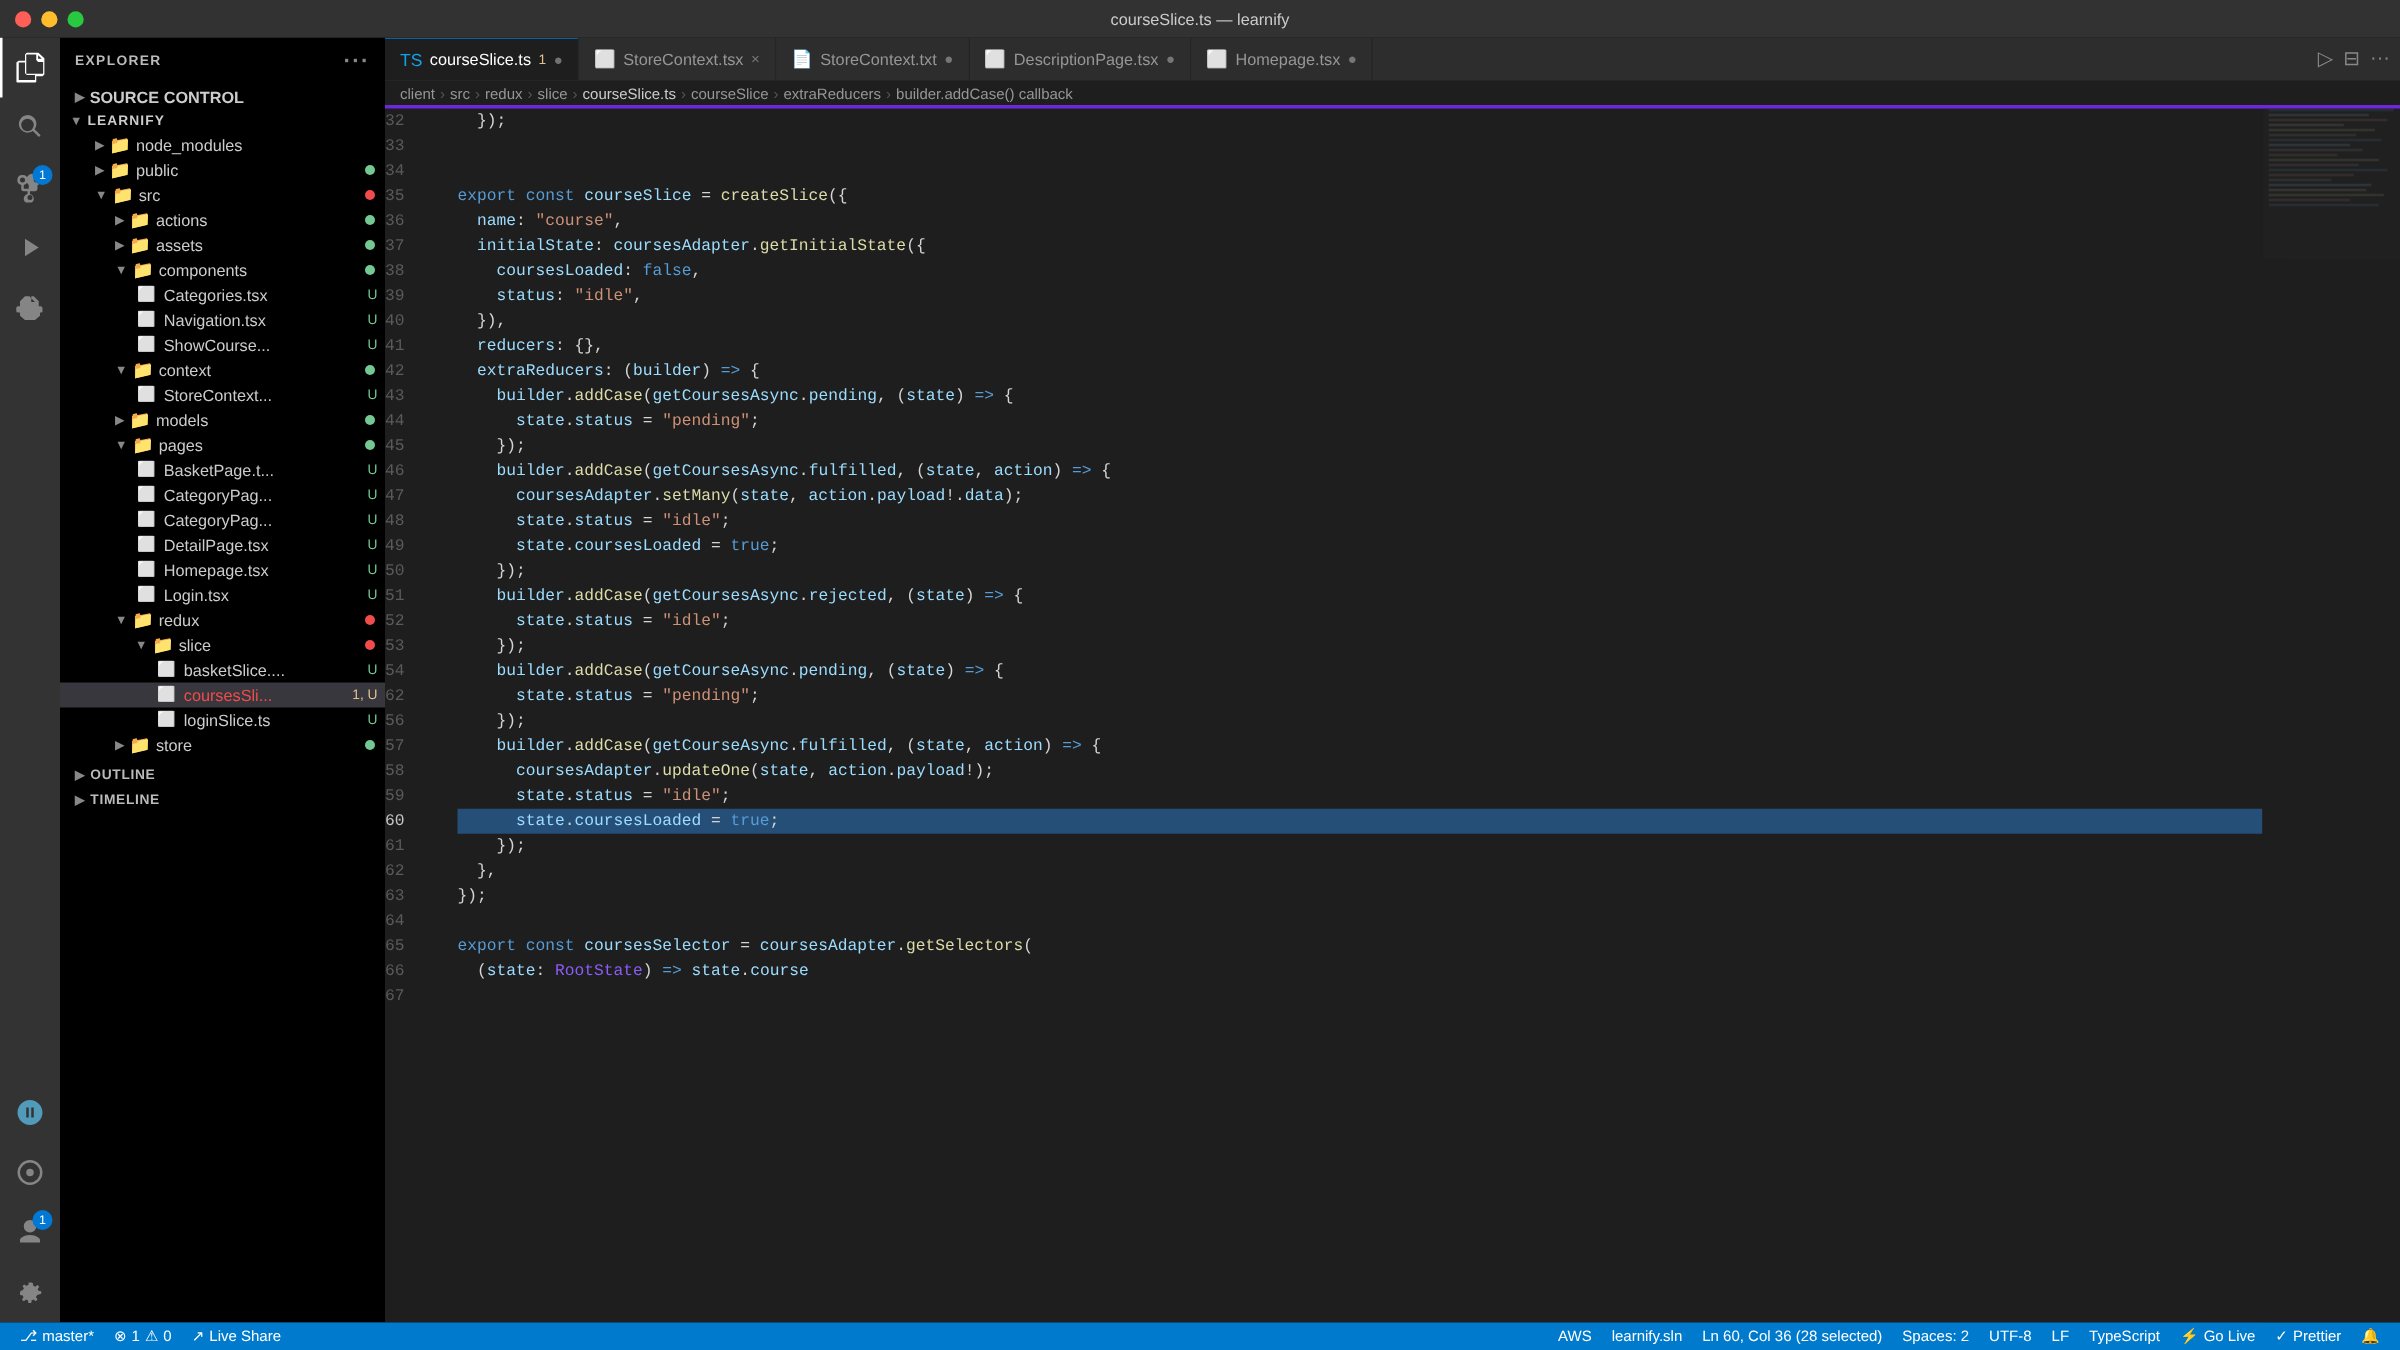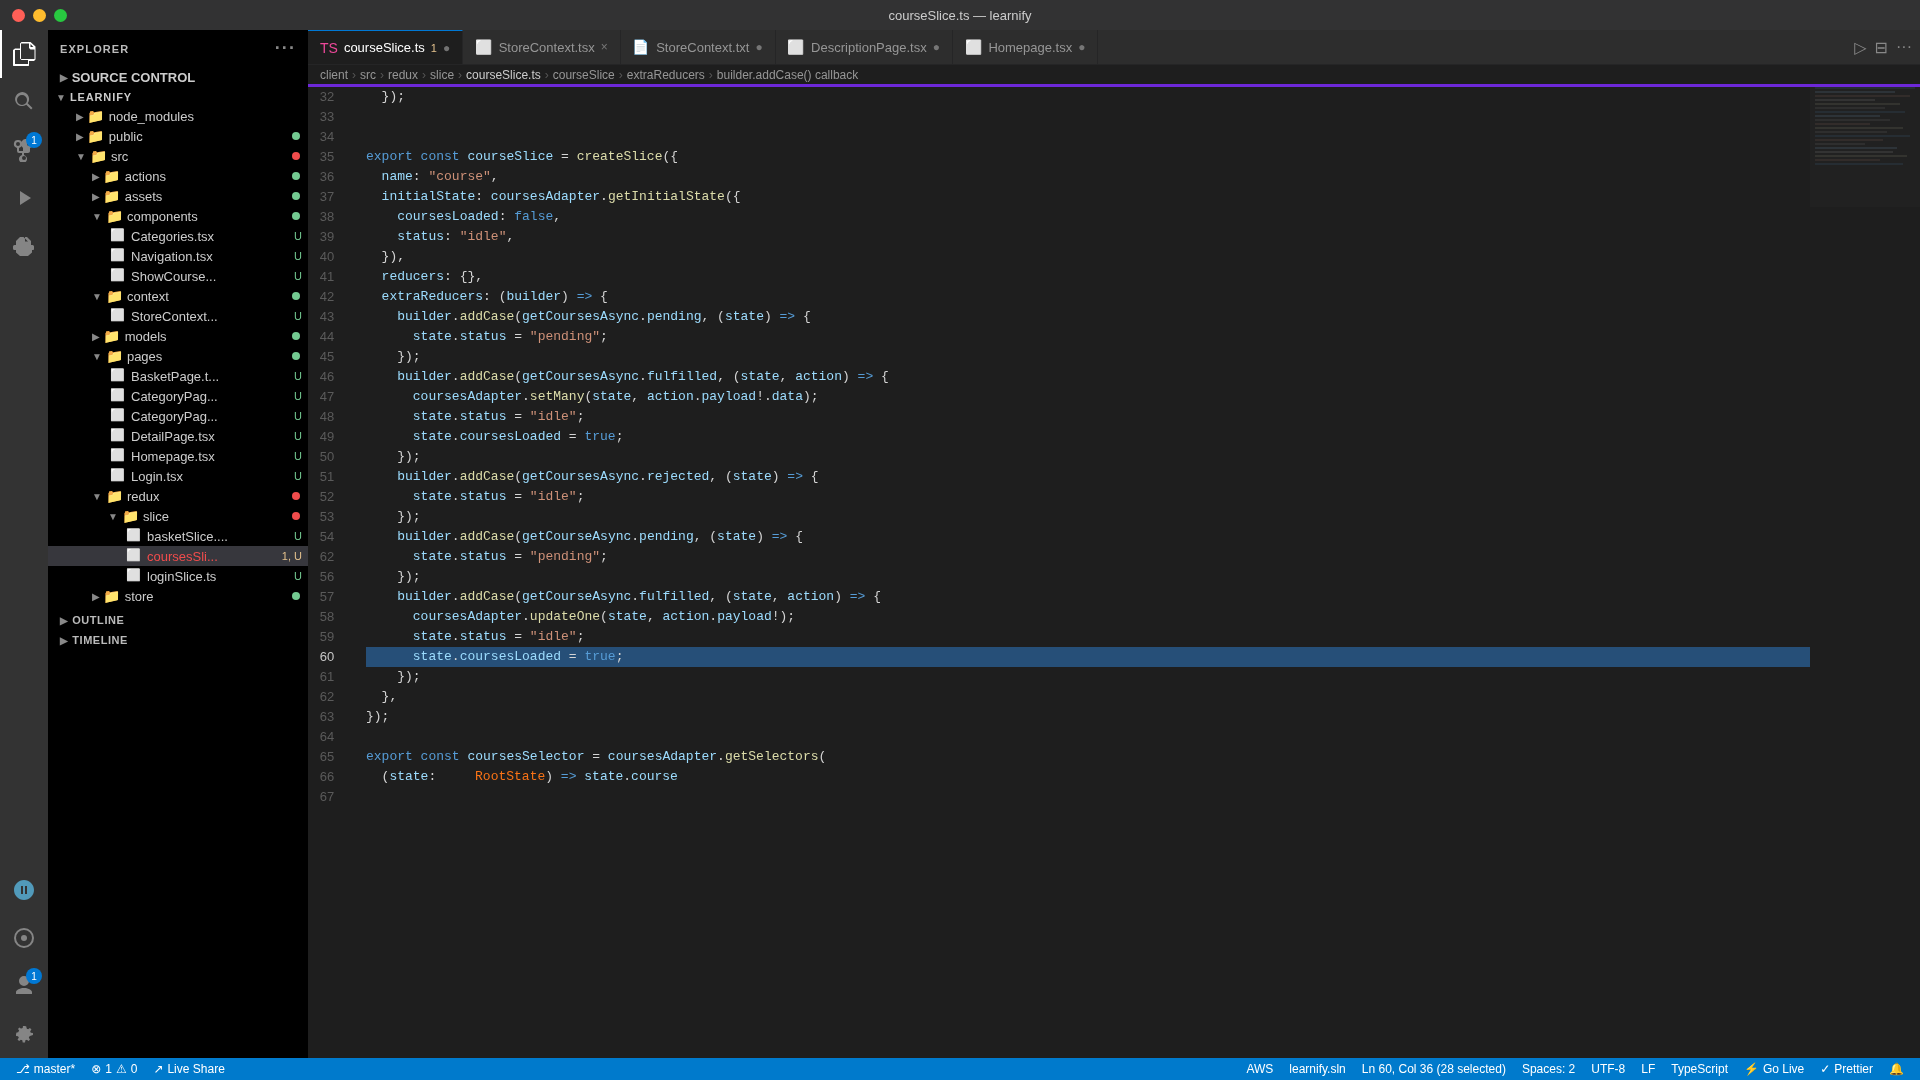--- a/index.html
+++ b/index.html
@@ -231,23 +231,23 @@
     .code-container {
       flex: 1;
       display: flex;
       overflow: hidden;
       background: #1e1e1e;
     }
     .line-numbers {
       width: 50px;
       background: #1e1e1e;
       padding-top: 0;
-      text-align: center;
+      text-align: left;
       padding-right: 12px;
-      font-family: Liberation Sans, sans-serif;
+      font-family: Liberation Mono, monospace;
       font-size: 13px;
       color: #5a5a5a;
       line-height: 20px;
       flex-shrink: 0;
       user-select: none;
       overflow: hidden;
     }
     .code-content {
       flex: 1;
       overflow: auto;
@@ -265,21 +265,21 @@
     }
     .code-line.highlighted {
       background: #264f78;
     }
 
     
     .kw { color: #569cd6; }
     .fn { color: #dcdcaa; }
     .str { color: #ce9178; }
     .prop { color: #9cdcfe; }
-    .type { color: #f97316; margin-left: 31px; }
+    .type { color: #8b5cf6; }
     .plain { color: #d4d4d4; }
     .bool { color: #569cd6; }
     .arrow { color: #569cd6; }
 
     
     .minimap {
       width: 110px;
       background: #1e1e1e;
       flex-shrink: 0;
       overflow: hidden;
@@ -593,21 +593,21 @@
         <span>TIMELINE</span>
       </div>
     </div>
   </div>
 
   <div class="editor-area">
 
     <div class="tabs-bar">
 
       <div class="tab active">
-        <span class="tab-icon" style="color:#ec4899;">TS</span>
+        <span class="tab-icon" style="color:#0ea5e9;">TS</span>
         <span>courseSlice.ts</span>
         <span style="font-size:11px;color:#e2c08d;">1</span>
         <span class="close-btn">●</span>
       </div>
 
       <div class="tab">
         <span class="tab-icon" style="color:#519aba;">⬜</span>
         <span>StoreContext.tsx</span>
         <span class="close-btn">×</span>
       </div>

